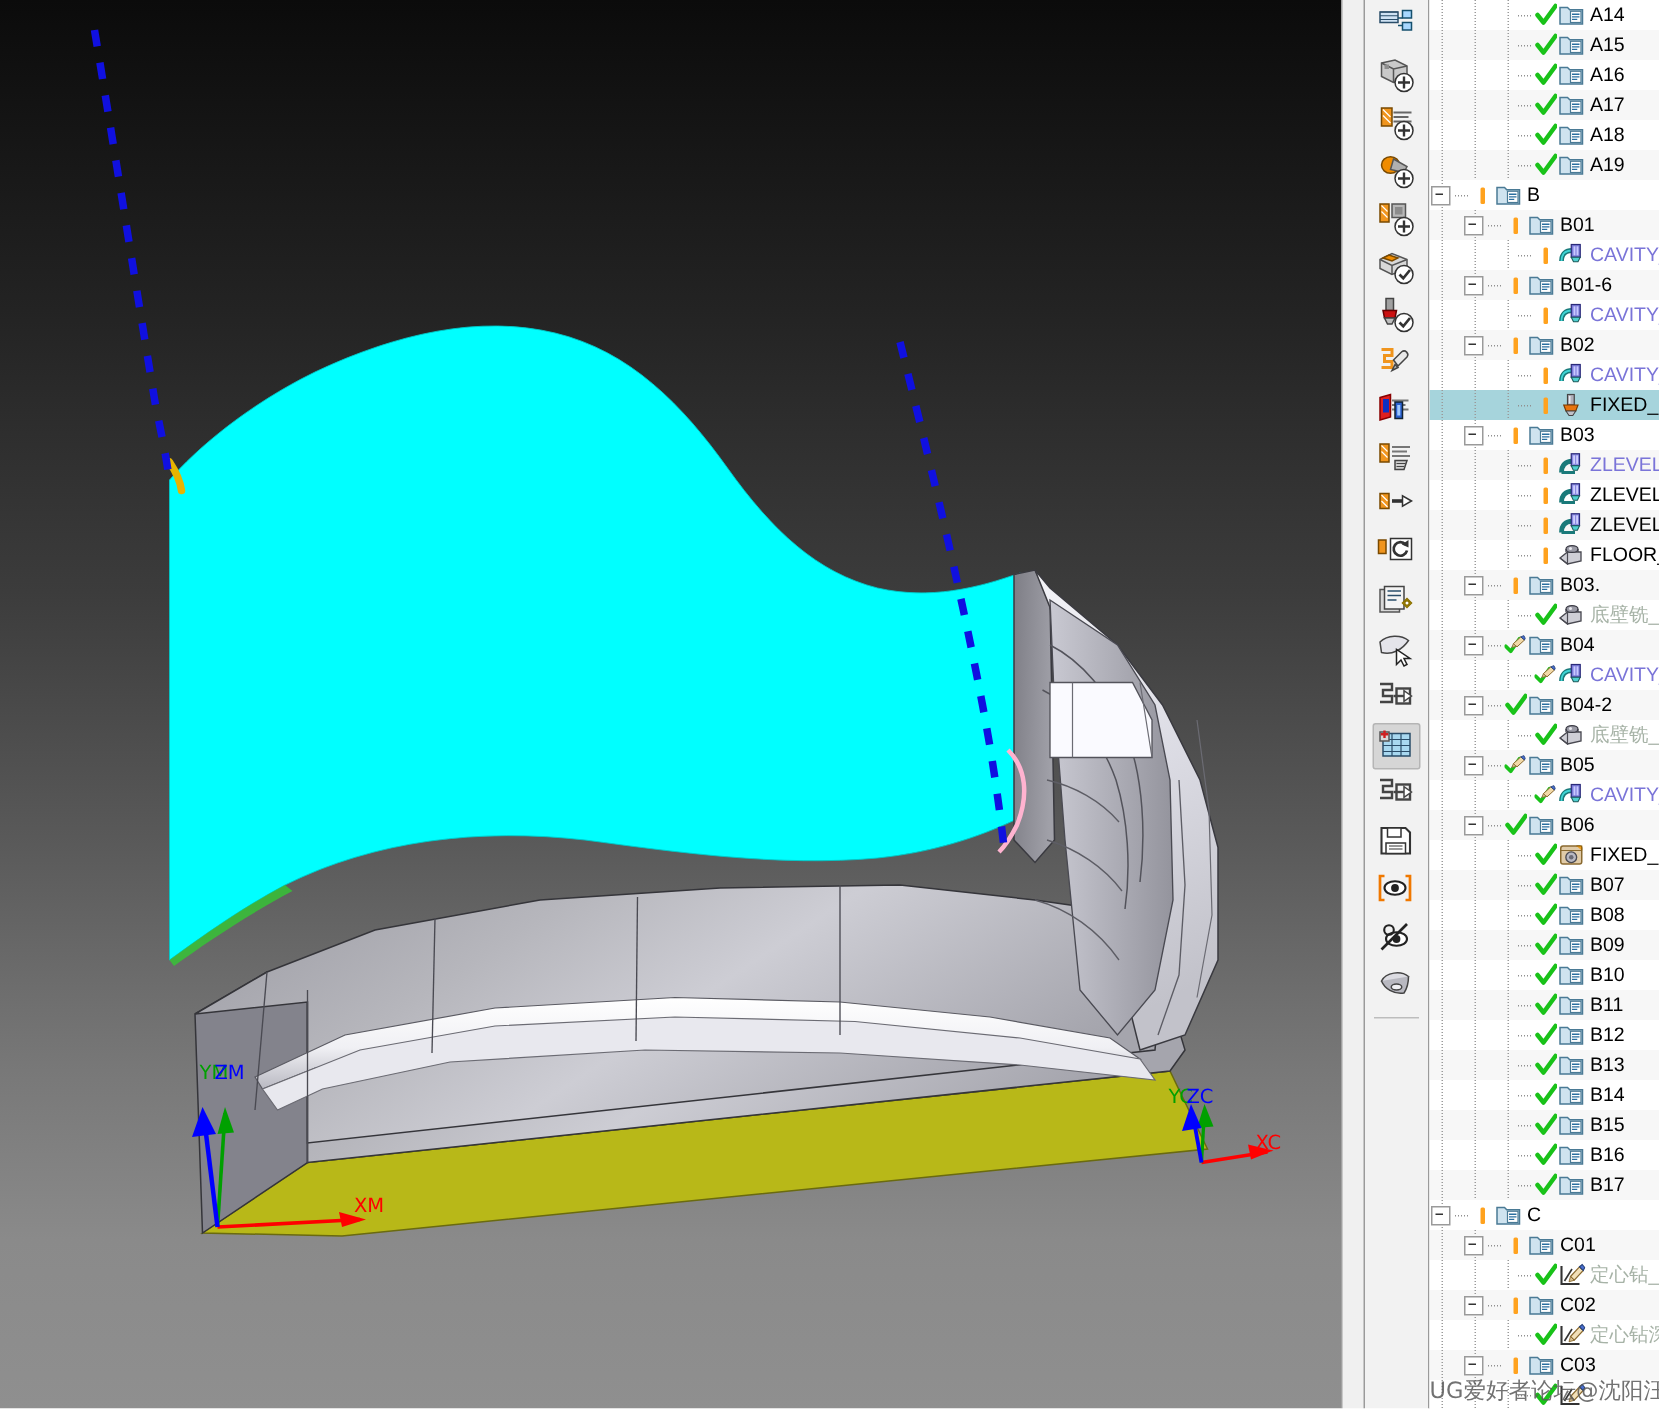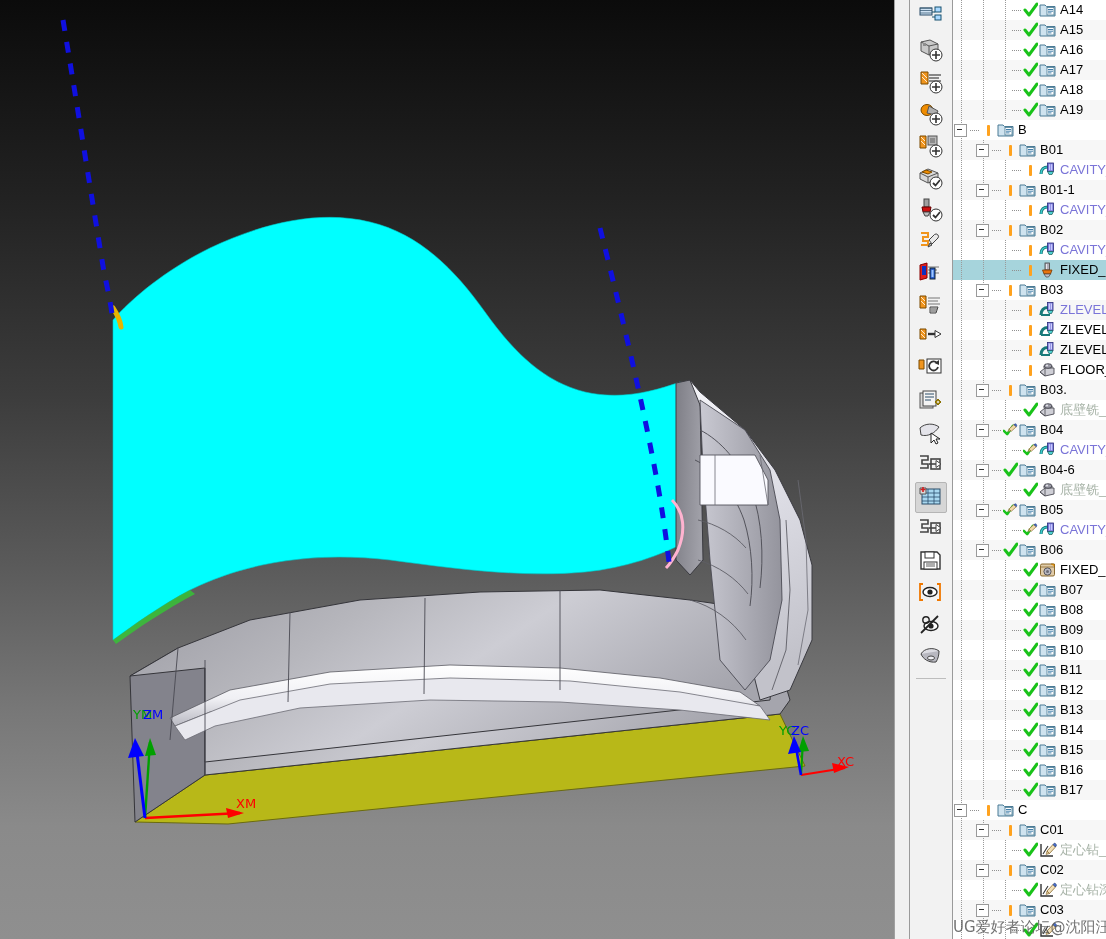--- a/index.html
+++ b/index.html
@@ -633,21 +633,21 @@
           <span class="statusic">
             <div class="warnbar"></div>
           </span>
           <span class="typeic">
             <svg width="18" height="16" viewBox="0 0 18 16">
               <path d="M1 3 L6 3 L7.5 4.5 L16 4.5 L16 14 L1 14 Z" fill="#cfe3ef" stroke="#4a7a95" stroke-width="1"></path>
               <rect x="8" y="5.5" width="7" height="7.5" fill="#fff" stroke="#4a7a95" stroke-width="0.8"></rect>
               <path d="M9 7.5 h5 M9 9.2 h5 M9 10.9 h3.5" stroke="#2a6fa0" stroke-width="0.9"></path>
             </svg>
           </span>
-          <span class="lbl blk">B01-1</span>
+          <span class="lbl blk">B01-6</span>
         </div>
         <div class="treerow odd">
           <div class="guides">
             <div class="vline" style="left: 8px;"></div>
             <div class="vline" style="left: 30px;"></div>
             <div class="vline" style="left: 52px;"></div>
           </div>
           <span class="indent" style="width: 45px;"></span>
           <span class="expander none"></span>
           <span class="dots" style="width: 9px;"></span>
@@ -959,21 +959,21 @@
               <path d="M2 8 L6 13 L14 2" stroke="#19c219" stroke-width="3" fill="none" stroke-linecap="round" stroke-linejoin="round"></path>
             </svg>
           </span>
           <span class="typeic">
             <svg width="18" height="16" viewBox="0 0 18 16">
               <path d="M1 3 L6 3 L7.5 4.5 L16 4.5 L16 14 L1 14 Z" fill="#cfe3ef" stroke="#4a7a95" stroke-width="1"></path>
               <rect x="8" y="5.5" width="7" height="7.5" fill="#fff" stroke="#4a7a95" stroke-width="0.8"></rect>
               <path d="M9 7.5 h5 M9 9.2 h5 M9 10.9 h3.5" stroke="#2a6fa0" stroke-width="0.9"></path>
             </svg>
           </span>
-          <span class="lbl blk">B04-6</span>
+          <span class="lbl blk">B04-2</span>
         </div>
         <div class="treerow odd">
           <div class="guides">
             <div class="vline" style="left: 8px;"></div>
             <div class="vline" style="left: 30px;"></div>
             <div class="vline" style="left: 52px;"></div>
           </div>
           <span class="indent" style="width: 45px;"></span>
           <span class="expander none"></span>
           <span class="dots" style="width: 9px;"></span>

